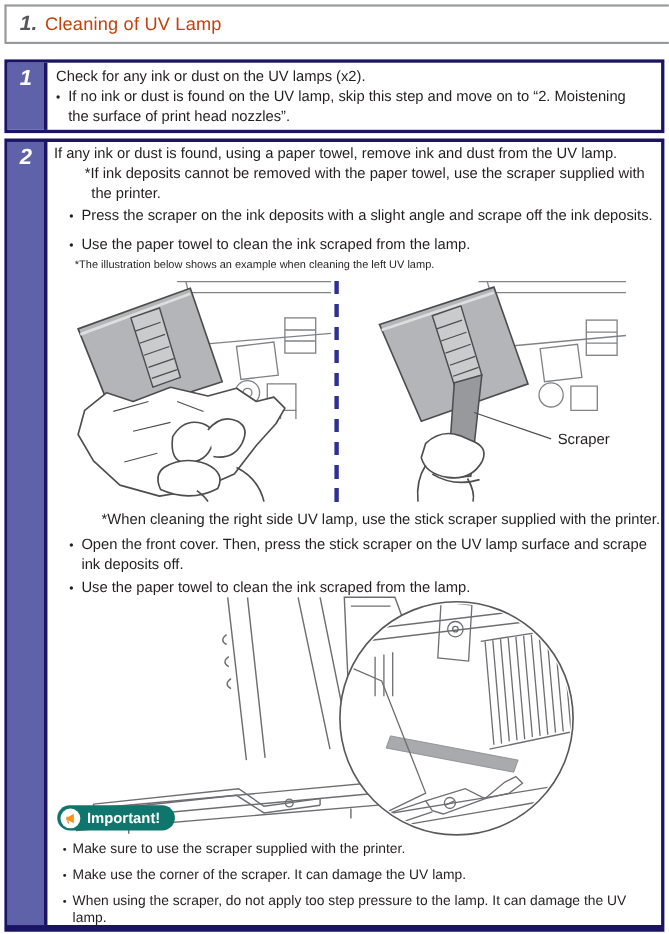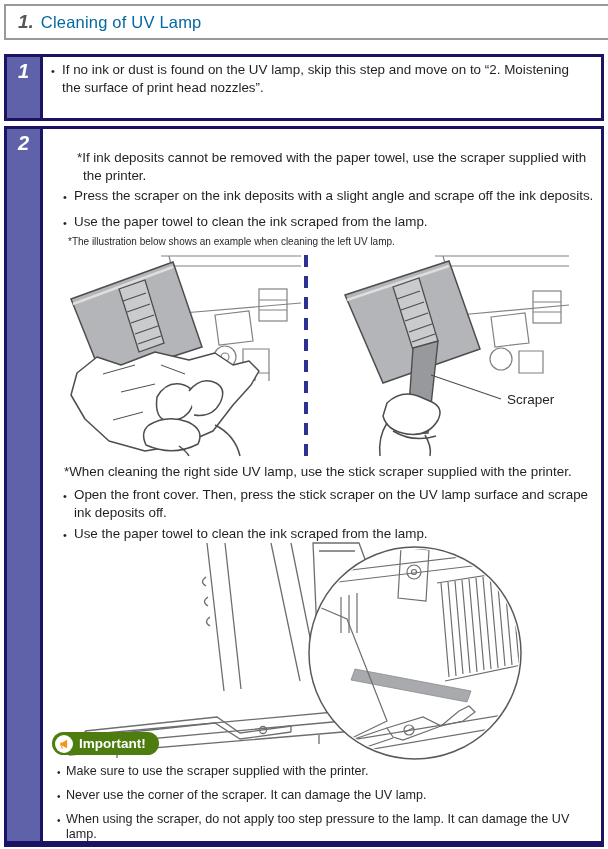--- a/index.html
+++ b/index.html
@@ -7,21 +7,21 @@
     width:608px;height:849px;position:relative;background:#ffffff;
     font-family:"Liberation Sans",sans-serif;color:#231f20;overflow:hidden;
   }
   
   .titlebox{
     position:absolute;left:4px;top:4px;width:596px;height:32px;
     border:2px solid #97999c;display:flex;align-items:center;padding-left:12px;
     box-sizing:content-box;background:#fff;
   }
   .tnum{font-size:19px;font-weight:bold;font-style:italic;color:#55565a;margin-right:7px;}
-  .ttext{font-size:16.5px;color:#0369a1;letter-spacing:.2px;}
+  .ttext{font-size:16.5px;color:#c2410c;letter-spacing:.2px;}
   
   .step{position:absolute;left:4px;width:594px;border:3px solid #1b1464;display:flex;background:#fff;}
   .step1{top:54px;height:61px;}
   .step2{top:126px;height:712px;border-bottom-width:6px;}
   .numcell{width:33px;background:#5f62a9;border-right:3px solid #1b1464;flex:none;}
   .numcell span{
     display:block;text-align:center;font-size:20px;font-weight:bold;font-style:italic;
     color:#ffffff;padding-top:3px;
   }
   .content{flex:1;position:relative;min-width:0;}
@@ -33,28 +33,28 @@
   .p{position:absolute;font-size:13.4px;line-height:18px;}
   #intro{left:6px;top:2px;width:548px;}
   #note1{left:34px;top:20px;width:524px;padding-left:6px;text-indent:-6px;}
   #b1{left:20px;top:58px;width:532px;}
   #b2{left:20px;top:84px;width:532px;}
   #note2{left:25px;top:105px;font-size:10px;line-height:15px;}
   #fig1{position:absolute;left:20px;top:124px;}
   #dash{position:absolute;left:261px;top:126px;width:4px;height:203px;
         background:repeating-linear-gradient(180deg,#2e3192 0 12px,transparent 12px 21px);}
   #fig2{position:absolute;left:288px;top:124px;}
-  #note3{left:21px;top:334px;width:530px;padding-left:6px;text-indent:-6px;}
+  #note3{left:21px;top:334px;width:530px;padding-left:6px;text-indent:-6px;text-align:right;}
   #b3{left:20px;top:357px;width:534px;}
   #b4{left:20px;top:396px;width:534px;}
   #fig3{position:absolute;left:14px;top:412px;}
   
   #badge{
     position:absolute;left:9px;top:603px;display:flex;align-items:center;
-    background:#4d7c0f;border-radius:12px;height:23px;padding:0 13px 0 3px;gap:6px;
+    background:#0f766e;border-radius:12px;height:23px;padding:0 13px 0 3px;gap:6px;
   }
   #badge .bicon{width:18px;height:18px;border-radius:50%;background:#fff;flex:none;
     display:flex;align-items:center;justify-content:center;}
   #badge .blabel{color:#fff;font-weight:bold;font-size:13.5px;padding-bottom:1px;}
   .impb{display:flex;font-size:12.6px;line-height:15px;position:absolute;}
   .impb .b{width:9px;flex:none;font-size:10px;padding-top:1px;}
   #i1{left:14px;top:635px;width:540px;}
   #i2{left:14px;top:659px;width:540px;}
   #i3{left:14px;top:683px;width:540px;}
   #closing{left:4px;top:695px;font-size:13.6px;width:545px;}
@@ -68,33 +68,35 @@
   <div class="titlebox">
     <span class="tnum">1.</span>
     <span class="ttext">Cleaning of UV Lamp</span>
   </div>
 
   <div class="step step1">
     <div class="numcell">
       <span>1</span>
     </div>
     <div class="content s1c">
+      <div>Check for any ink or dust on the UV lamps (x2).</div>
       <div class="bul">
         <span class="b">•</span>
         <span class="t">If no ink or dust is found on the UV lamp, skip this step and move on to “2. Moistening the surface of print head nozzles”.</span>
       </div>
     </div>
   </div>
 
   <div class="step step2">
     <div class="numcell">
       <span>2</span>
     </div>
     <div class="content">
 
+      <div class="p" id="intro">If any ink or dust is found, using a paper towel, remove ink and dust from the UV lamp.</div>
       <div class="p" id="note1">*If ink deposits cannot be removed with the paper towel, use the scraper supplied with the printer.</div>
       <div class="p bul" id="b1">
         <span class="b">•</span>
         <span class="t">Press the scraper on the ink deposits with a slight angle and scrape off the ink deposits.</span>
       </div>
       <div class="p bul" id="b2">
         <span class="b">•</span>
         <span class="t">Use the paper towel to clean the ink scraped from the lamp.</span>
       </div>
       <div class="p" id="note2">*The illustration below shows an example when cleaning the left UV lamp.</div>
@@ -218,21 +220,21 @@
         </span>
         <span class="blabel">Important!</span>
       </div>
 
       <div class="impb" id="i1">
         <span class="b">•</span>
         <span class="t">Make sure to use the scraper supplied with the printer.</span>
       </div>
       <div class="impb" id="i2">
         <span class="b">•</span>
-        <span class="t">Never use the corner of the scraper. It can damage the UV lamp.</span>
+        <span class="t">Make use the corner of the scraper. It can damage the UV lamp.</span>
       </div>
       <div class="impb" id="i3">
         <span class="b">•</span>
         <span class="t">When using the scraper, do not apply too step pressure to the lamp. It can damage the UV lamp.</span>
       </div>
 
 
     </div>
   </div>
 </div>

